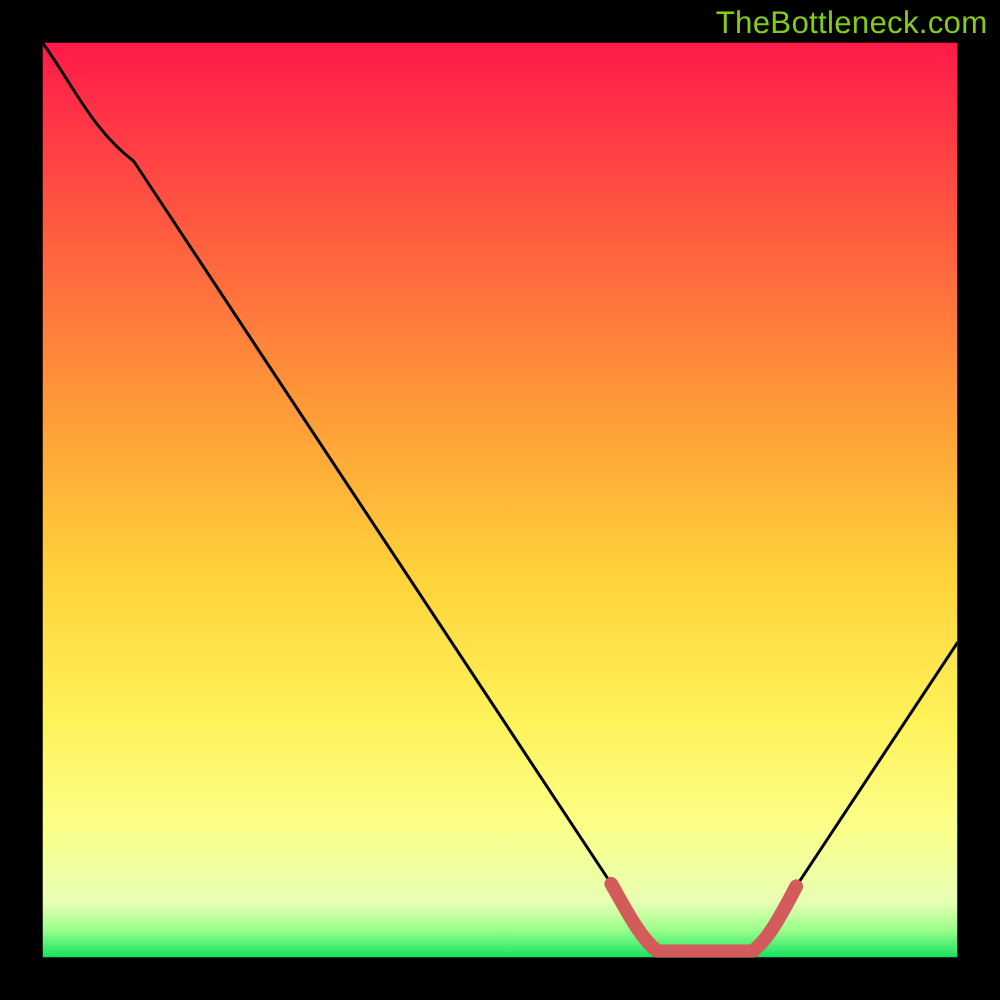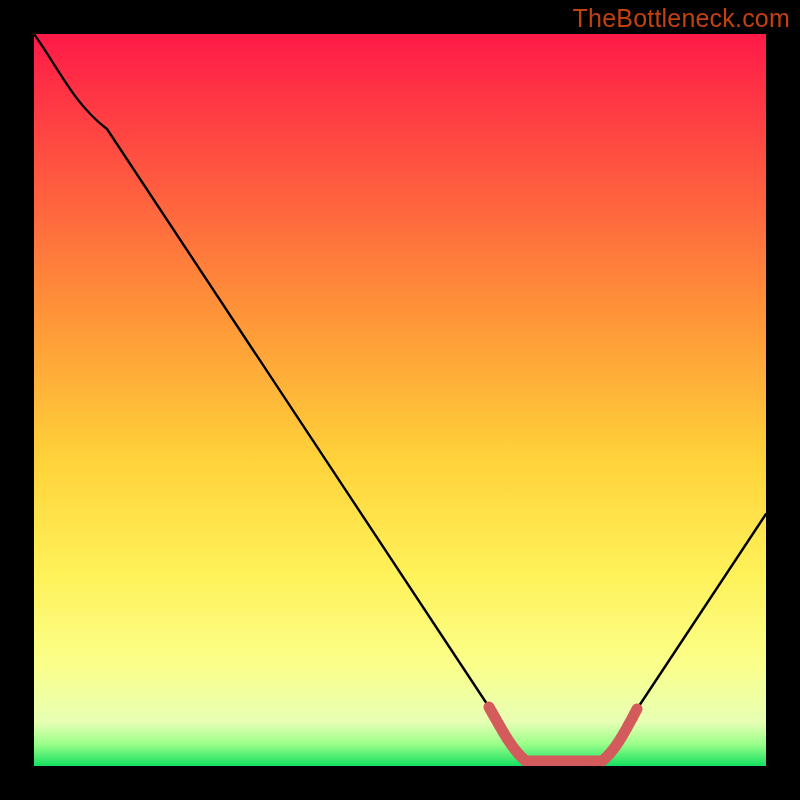--- a/index.html
+++ b/index.html
@@ -13,21 +13,21 @@
   }
   .frame {
     position: absolute;
     inset: 0;
     background: #000;
   }
   .watermark {
     position: absolute;
     top: 4px;
     right: 10px;
-    color: #c2410c;
+    color: #84cc16;
     font-size: 25px;
     font-weight: 500;
     z-index: 5;
     letter-spacing: 0.2px;
   }
   .plot {
     position: absolute;
     left: 34px;
     top: 34px;
     width: 732px;

